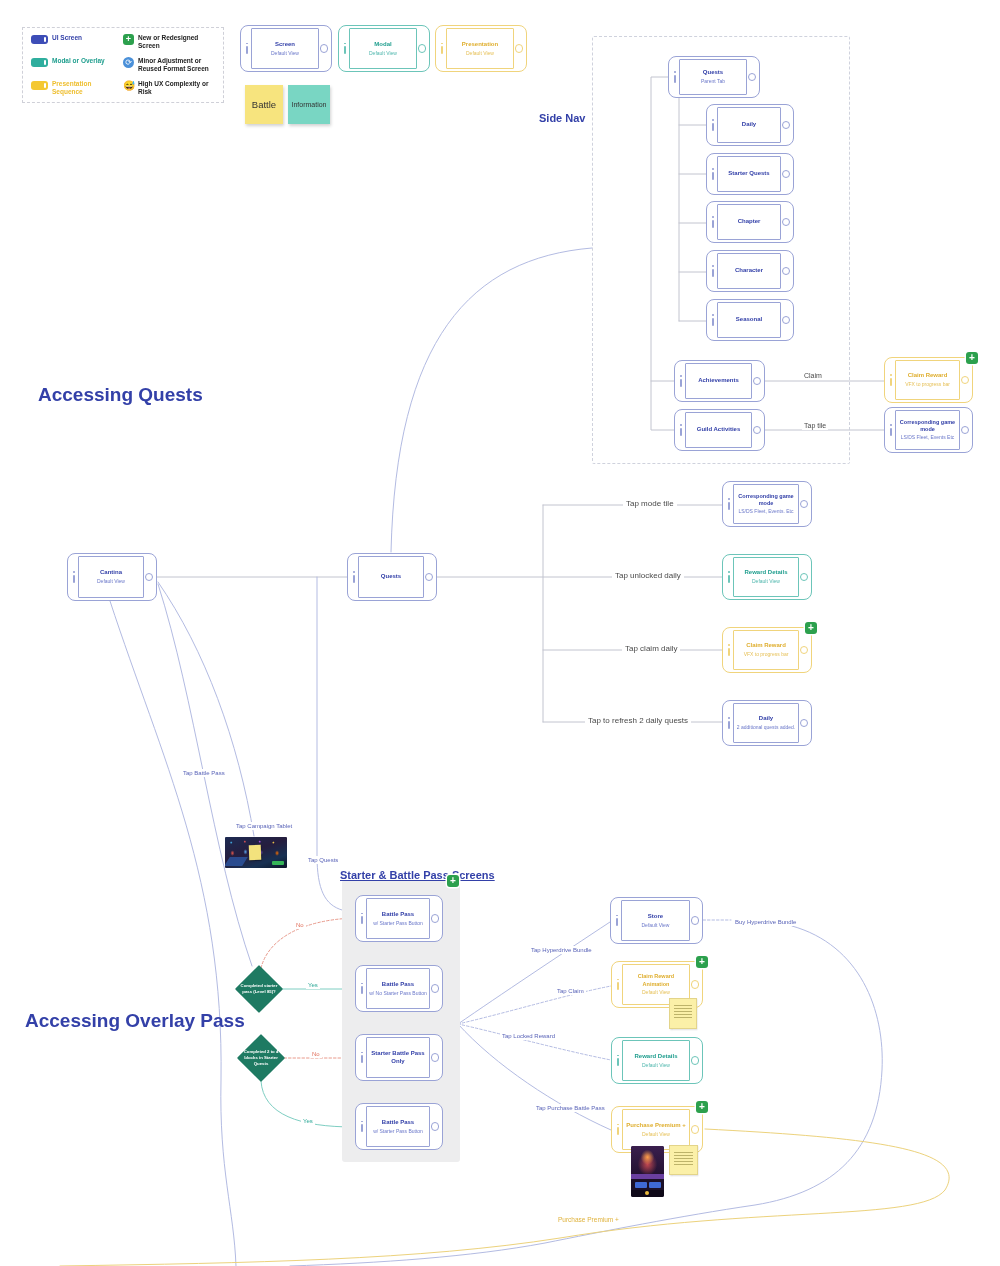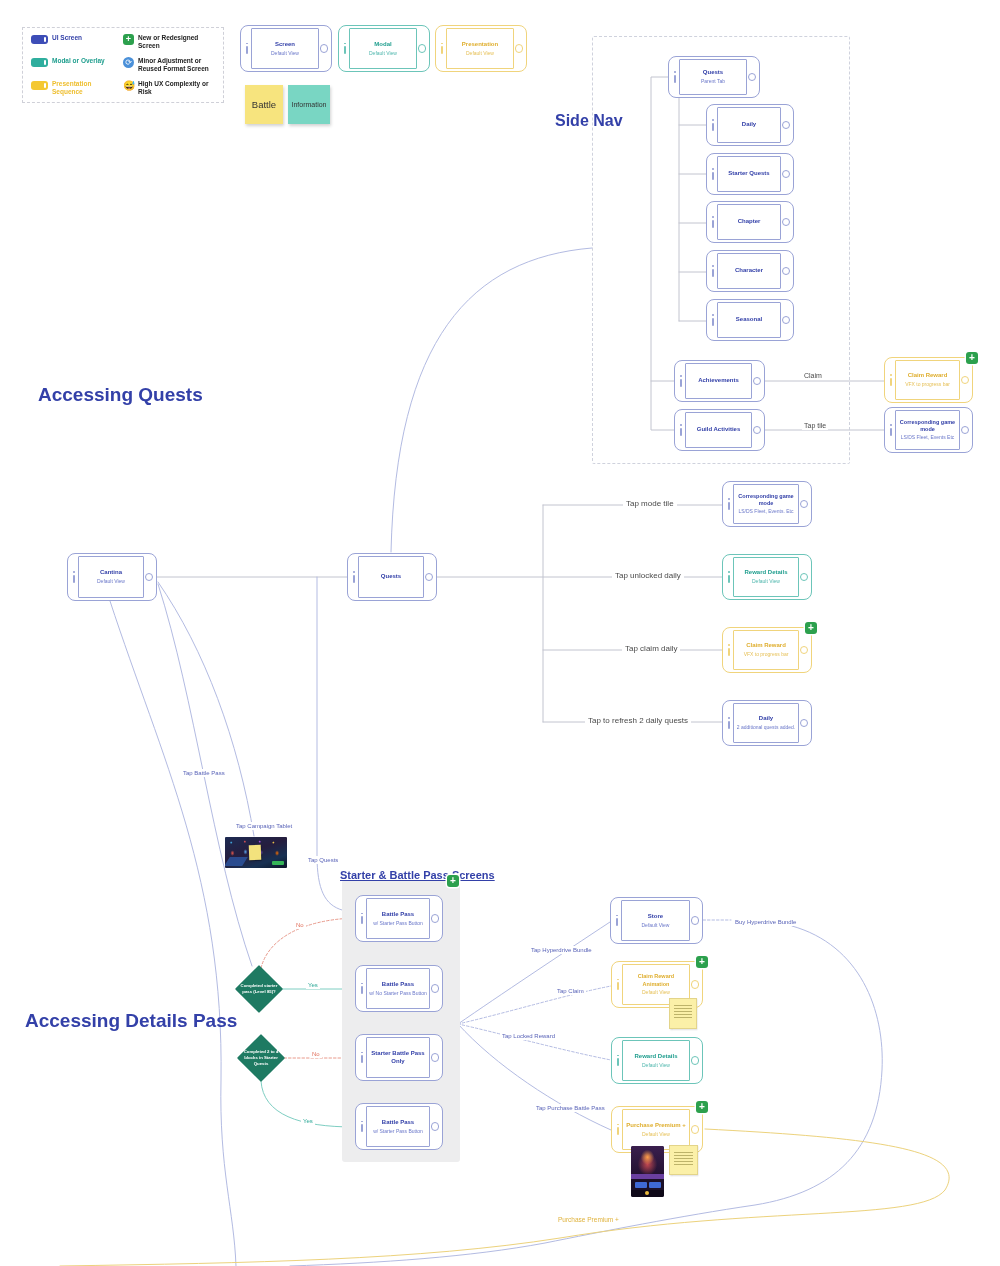--- a/index.html
+++ b/index.html
@@ -44,21 +44,21 @@
   
   .sticky{z-index:2;display:flex;align-items:center;justify-content:center;text-align:center;
           box-shadow:1px 2px 3px rgba(0,0,0,.18);color:#333;}
   .sticky.actions{left:245px;top:85px;width:38px;height:39px;background:#f7e47e;font-size:9.5px;}
   .sticky.info{left:288px;top:85px;width:42px;height:39px;background:#79d6c3;font-size:7px;}
   .mini-sticky{background:#fbf0a8;border:0.5px solid #e3d48a;box-shadow:0.5px 1px 1.5px rgba(0,0,0,.15);z-index:3;}
   .mini-sticky .lines{position:absolute;inset:4px;background:repeating-linear-gradient(#0000 0 2.2px,#a99f55 2.2px 2.9px);opacity:.75;}
 
   
   .h1{font-size:19px;font-weight:bold;color:#3340a8;z-index:2;white-space:nowrap;}
-  .h2{font-size:16px;font-weight:bold;color:#3340a8;z-index:2;white-space:nowrap;margin-left:16px;}
+  .h2{font-size:11px;font-weight:bold;color:#3340a8;z-index:2;white-space:nowrap;}
   .h3{font-size:11px;font-weight:bold;color:#3340a8;z-index:2;white-space:nowrap;text-decoration:underline;}
   .flabel{font-size:8px;color:#4a4a4a;background:#fff;padding:0 3px;z-index:2;white-space:nowrap;line-height:10px;}
   .slabel{font-size:6px;color:#5a64b8;background:#fff;padding:0 2px;z-index:2;white-space:nowrap;line-height:8px;}
   .yes{color:#2aa796;}.no{color:#e2735f;}.ylab{color:#dfb23c;font-size:6.5px;}
 
   
   .dashed-box{border:1px dashed #cfd2dd;border-radius:2px;z-index:1;}
   .gray-box{background:#ededee;border-radius:3px;z-index:1;}
 
   
@@ -210,21 +210,21 @@
 
   <div class="abs sticky actions">
       <span>Battle</span>
     </div>
   <div class="abs sticky info">
       <span>Information</span>
     </div>
 
   <div class="abs h2" style="left:539px;top:112px;">Side Nav</div>
   <div class="abs h1" style="left:38px;top:363px;margin-top:21px;">Accessing Quests</div>
-  <div class="abs h1" style="left:25px;top:1010px;">Accessing Details Pass</div>
+  <div class="abs h1" style="left:25px;top:1010px;">Accessing Overlay Pass</div>
 
   <div class="abs dashed-box" style="left:592px;top:36px;width:256px;height:426px;"></div>
 
   <div class="phone indigo" style="left:668px;top:56px;width:92px;height:42px;">
     <span class="edge">
         <i class="dot"></i>
         <i class="spk"></i>
       </span>
     <span class="scr">
         <span class="t">Quests</span>

